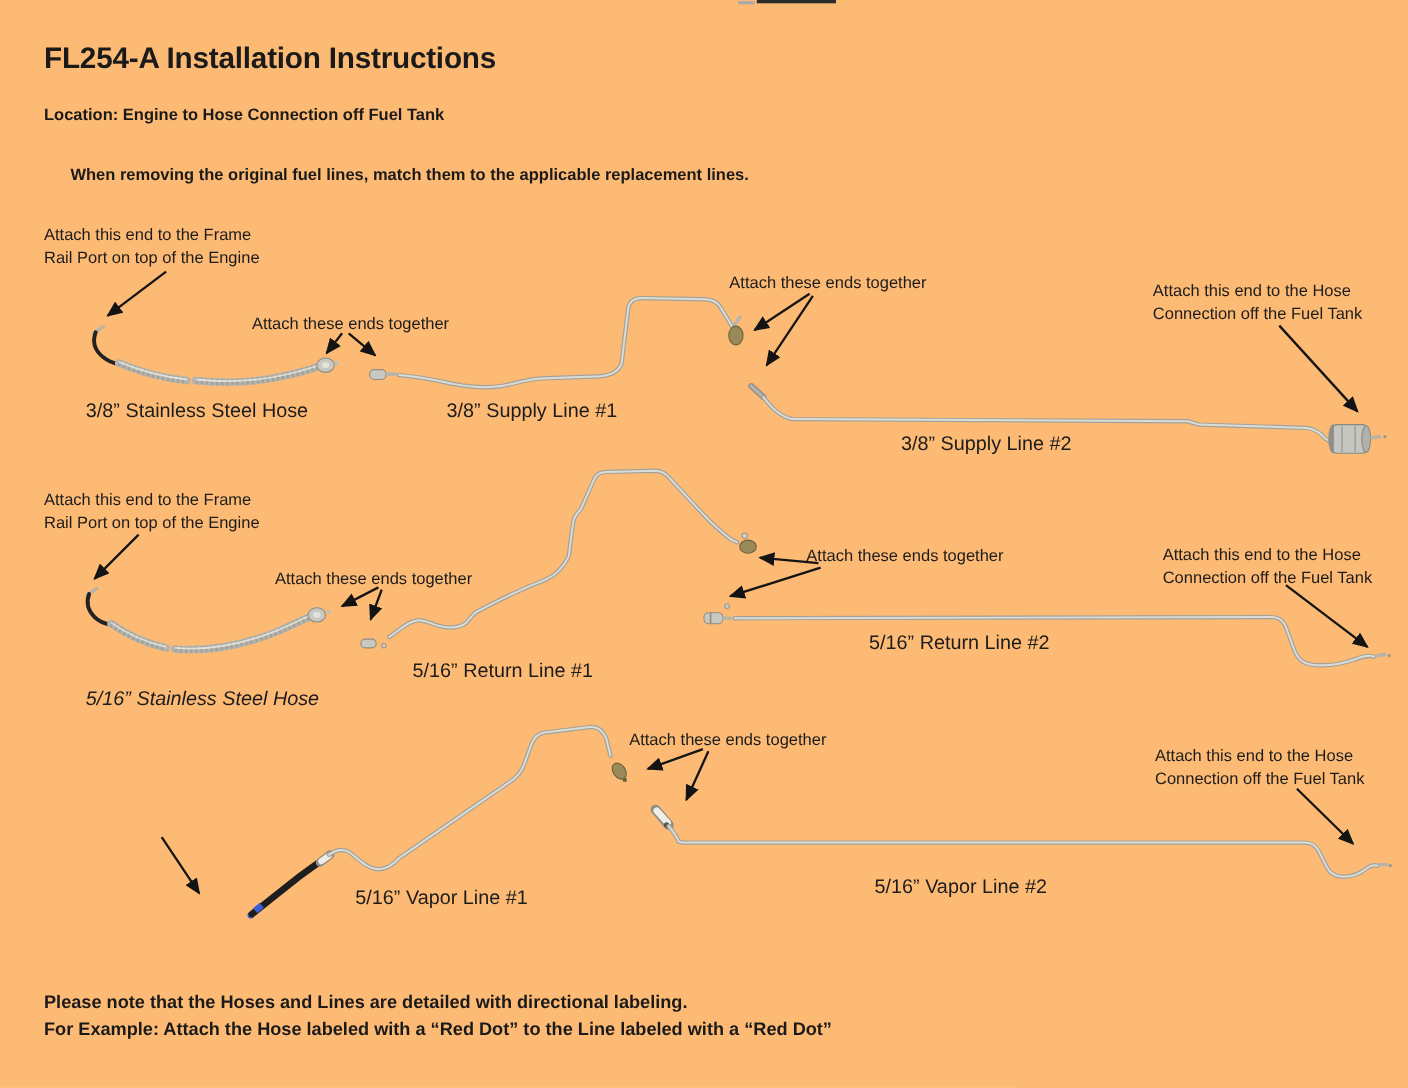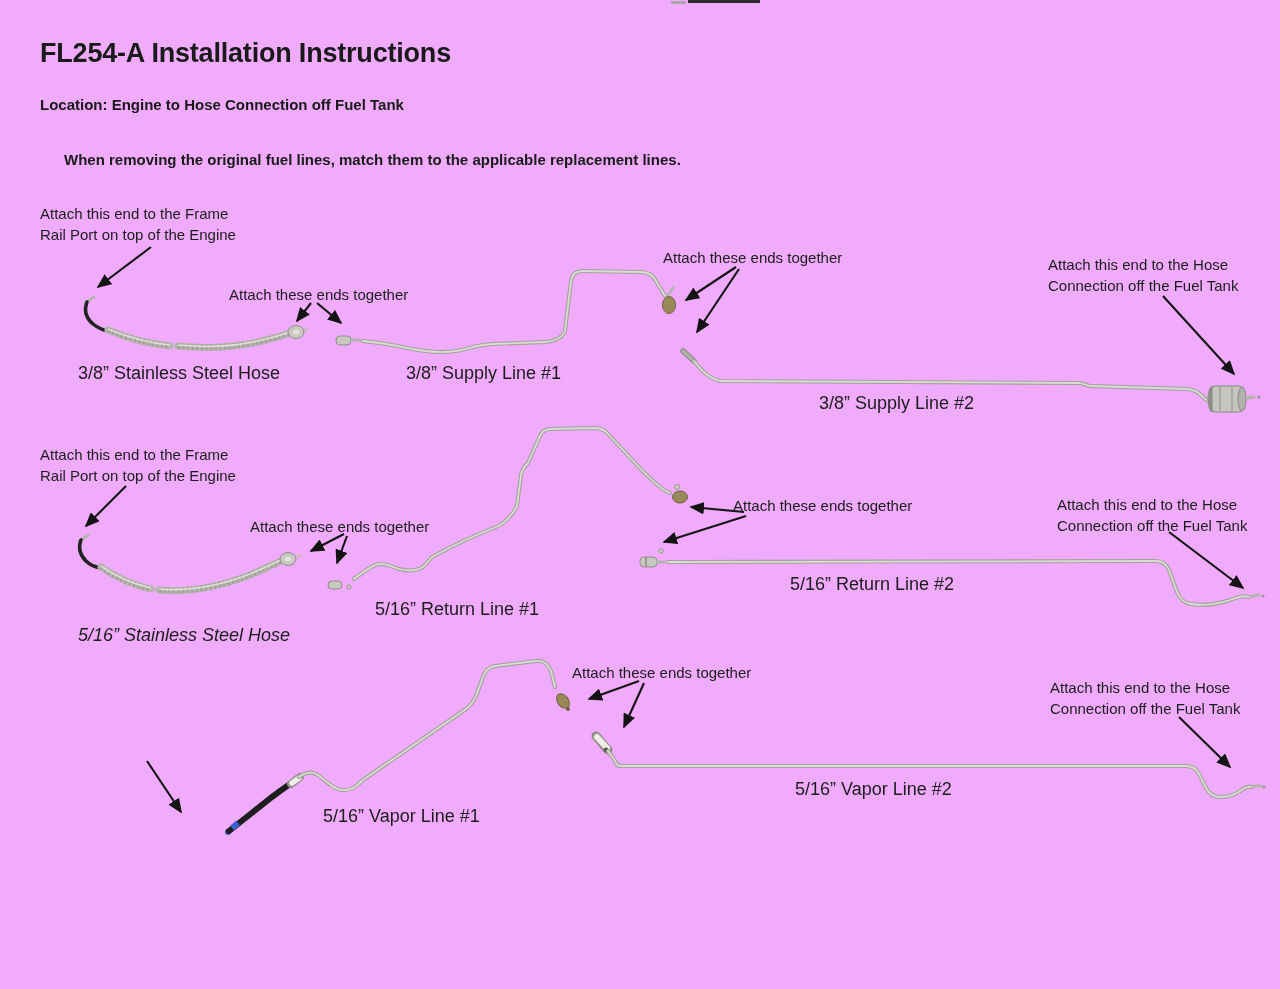--- a/index.html
+++ b/index.html
@@ -1,17 +1,17 @@
 <!DOCTYPE html>
 <html><head>
 <meta charset="utf-8">
 <style>
   html,body{margin:0;padding:0;background:#ffffff;}
   .page{
-    position:relative;width:1280px;height:989px;background:#f0abfc;overflow:hidden;
+    position:relative;width:1280px;height:989px;background:#fdba74;overflow:hidden;
     font-family:"Liberation Sans","DejaVu Sans",sans-serif;color:#1a1a1a;
   }
   .sliver{position:absolute;background:#2b2b2b;}
   .sliver2{position:absolute;background:#a9a9a9;}
   .title{position:absolute;left:40px;top:38px;font-size:27px;font-weight:700;letter-spacing:-0.2px;}
   .subhead{position:absolute;left:40px;font-weight:700;font-size:15px;}
   .anno{position:absolute;font-size:15px;line-height:21px;color:#1c1c1c;}
   .cap{position:absolute;font-size:18px;color:#1c1c1c;white-space:nowrap;}
   .note{position:absolute;left:40px;top:899px;font-weight:700;font-size:16.5px;line-height:25px;}
   svg.diagram{position:absolute;left:0;top:0;}
@@ -195,16 +195,20 @@
     <div>Connection off the Fuel Tank</div>
   </div>
   <div class="cap" style="left:78px;top:625px;font-style:italic;">5/16” Stainless Steel Hose</div>
 
   <div class="anno" style="left:572px;top:662px;">Attach these ends together</div>
   <div class="anno" style="left:1050px;top:677px;">
     <div>Attach this end to the Hose</div>
     <div>Connection off the Fuel Tank</div>
   </div>
   <div class="cap" style="left:323px;top:806px;">5/16” Vapor Line #1</div>
-  <div class="cap" style="left:795px;top:779px;">5/16” Vapor Line #2</div>
-
+  <div class="cap" style="left:795px;top:796px;">5/16” Vapor Line #2</div>
+
+  <div class="note">
+    <div>Please note that the Hoses and Lines are detailed with directional labeling.</div>
+    <div>For Example: Attach the Hose labeled with a “Red Dot” to the Line labeled with a “Red Dot”</div>
+  </div>
 
 </div>
 
 </body></html>

